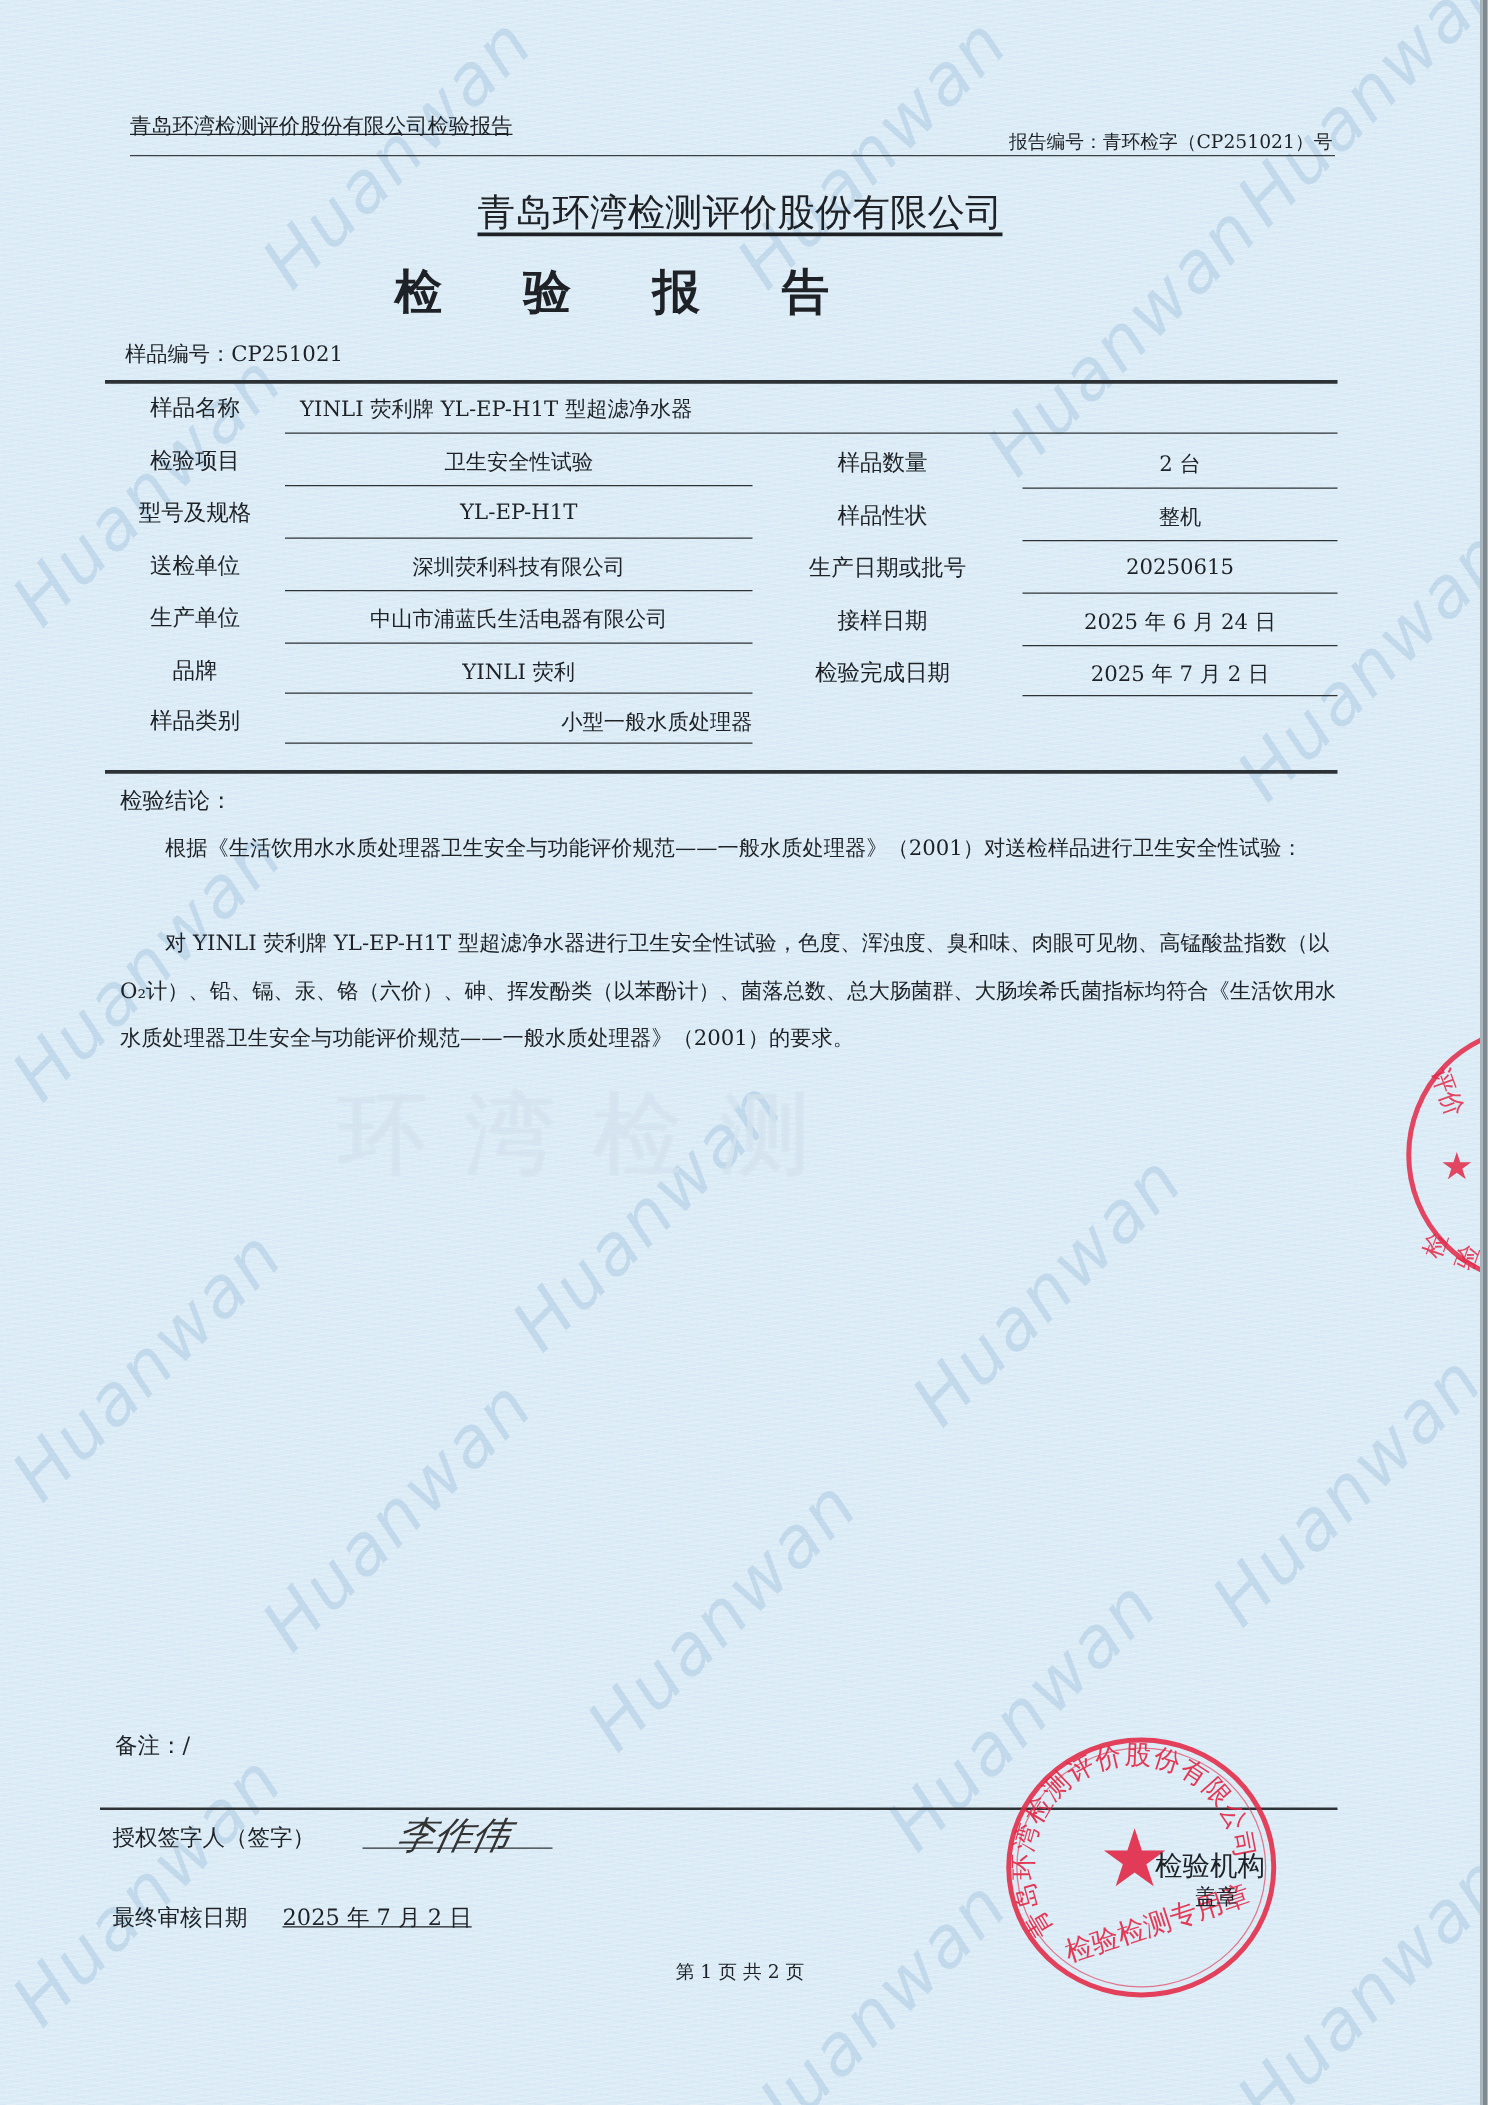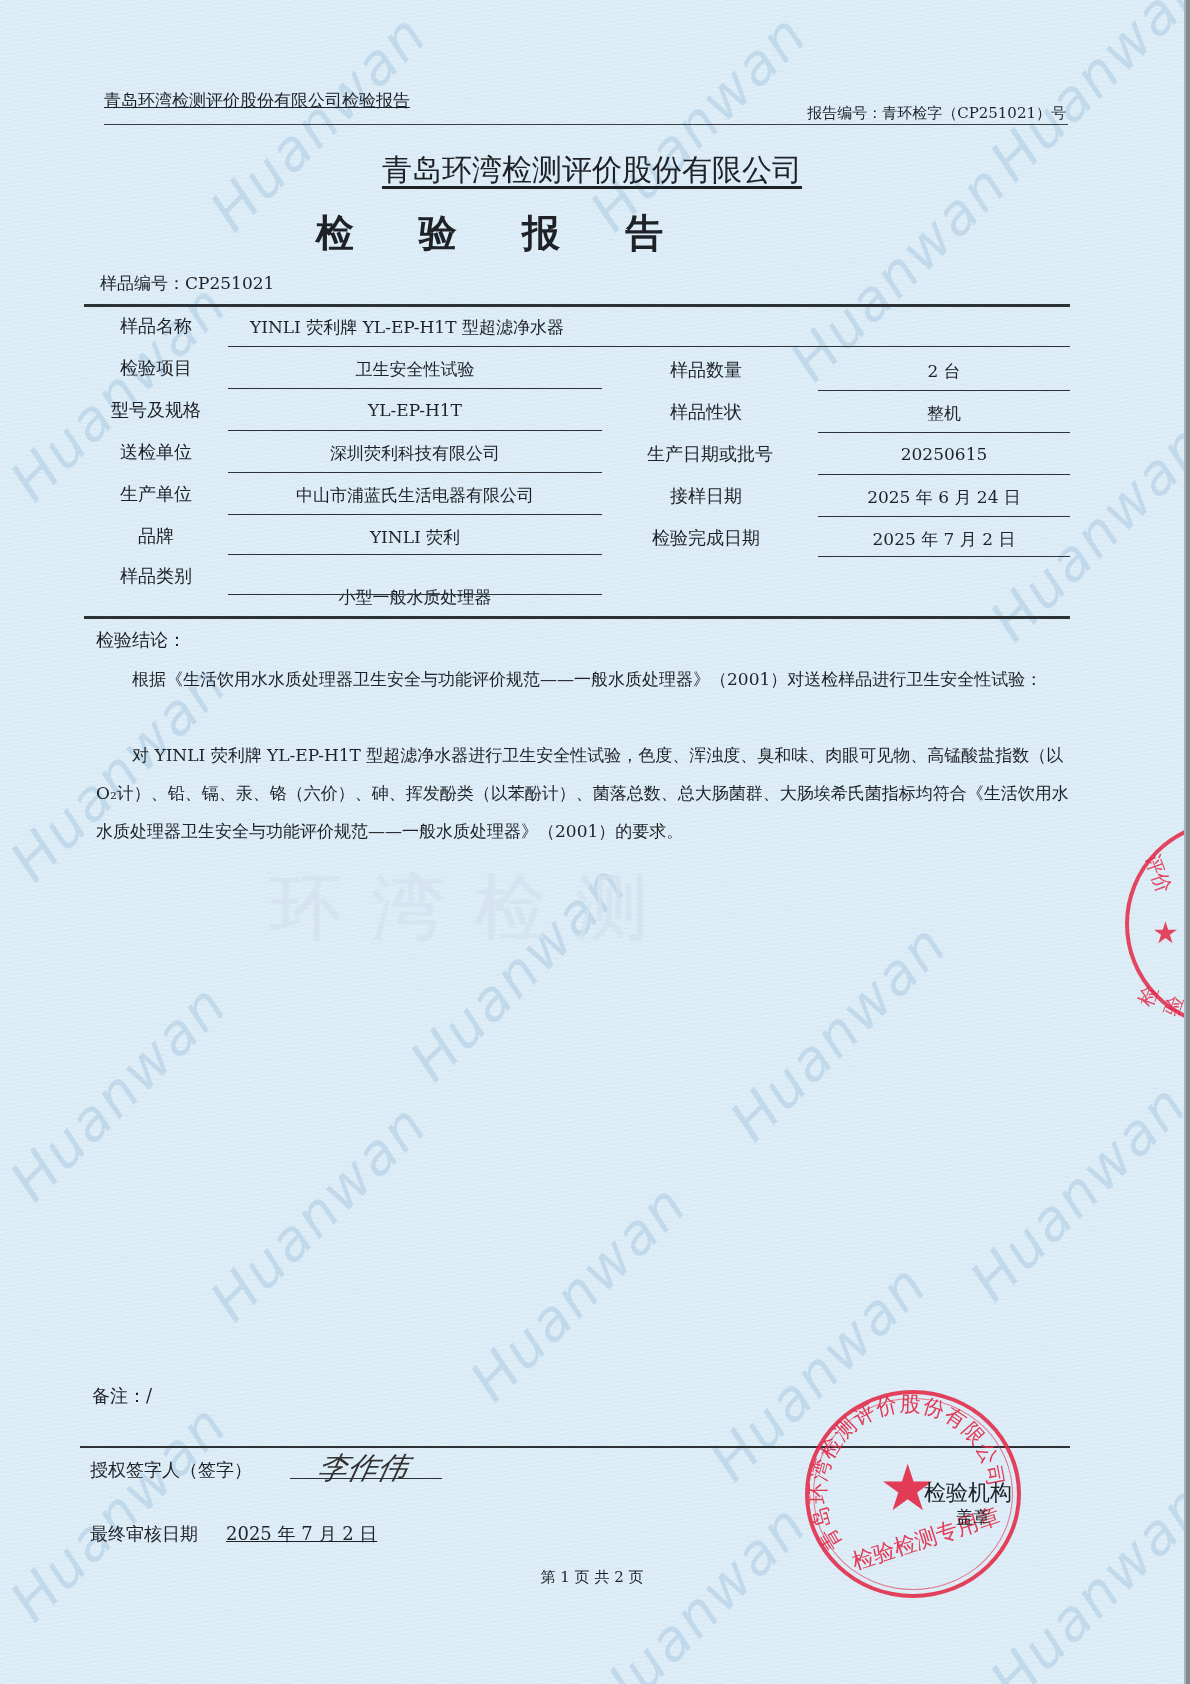--- a/index.html
+++ b/index.html
@@ -90,21 +90,21 @@
   <div class="abs hdr-right">报告编号：青环检字（CP251021）号</div>
   <div class="abs hdr-line"></div>
 
   <div class="abs company"><span>青岛环湾检测评价股份有限公司</span></div>
   <div class="abs title">检 验 报 告</div>
 
   <div class="abs sample-no">样品编号：CP251021</div>
   <div class="abs rule-thick" style="left:84px; top:304px; width:986px;"></div>
 
   <div class="abs lbl" style="left:86px; top:314px;">样品名称</div>
-  <div class="abs val" style="left:250px; top:316px; text-align:left;">YINLI 荧利牌 YL-EP-H1T 型超滤净水器</div>
+  <div class="abs val" style="left:240px; top:316px; text-align:left;">YINLI 荧利牌 YL-EP-H1T 型超滤净水器</div>
   <div class="abs rule-thin" style="left:228px; top:346px; width:842px;"></div>
 
   <div class="abs lbl" style="left:86px; top:356px;">检验项目</div>
   <div class="abs val" style="left:228px; top:358px; width:374px;">卫生安全性试验</div>
   <div class="abs lbl" style="left:636px; top:358px;">样品数量</div>
   <div class="abs val" style="left:818px; top:360px; width:252px;">2 台</div>
   <div class="abs rule-thin" style="left:228px; top:388px; width:374px;"></div>
   <div class="abs rule-thin" style="left:818px; top:390px; width:252px;"></div>
 
   <div class="abs lbl" style="left:86px; top:398px;">型号及规格</div>
@@ -129,21 +129,21 @@
   <div class="abs rule-thin" style="left:818px; top:516px; width:252px;"></div>
 
   <div class="abs lbl" style="left:86px; top:524px;">品牌</div>
   <div class="abs val" style="left:228px; top:526px; width:374px;">YINLI 荧利</div>
   <div class="abs lbl" style="left:630px; top:526px; width:152px;">检验完成日期</div>
   <div class="abs val" style="left:818px; top:528px; width:252px;">2025 年 7 月 2 日</div>
   <div class="abs rule-thin" style="left:228px; top:554px; width:374px;"></div>
   <div class="abs rule-thin" style="left:818px; top:556px; width:252px;"></div>
 
   <div class="abs lbl" style="left:86px; top:564px;">样品类别</div>
-  <div class="abs val" style="left:228px; top:586px; width:374px;">小型一般水质处理器</div>
+  <div class="abs val" style="left:228px; top:566px; width:374px;text-align:right;">小型一般水质处理器</div>
   <div class="abs rule-thin" style="left:228px; top:594px; width:374px;"></div>
 
   <div class="abs rule-thick" style="left:84px; top:616px; width:986px;"></div>
 
   <div class="abs" style="left:96px; top:628px; font-size:18px;">检验结论：</div>
   <div class="abs para indent" style="top:660px;">根据《生活饮用水水质处理器卫生安全与功能评价规范——一般水质处理器》（2001）对送检样品进行卫生安全性试验：</div>
   <div class="abs para indent" style="top:736px;">对 YINLI 荧利牌 YL-EP-H1T 型超滤净水器进行卫生安全性试验，色度、浑浊度、臭和味、肉眼可见物、高锰酸盐指数（以 O₂计）、铅、镉、汞、铬（六价）、砷、挥发酚类（以苯酚计）、菌落总数、总大肠菌群、大肠埃希氏菌指标均符合《生活饮用水水质处理器卫生安全与功能评价规范——一般水质处理器》（2001）的要求。</div>
 
   <div class="abs" style="left:92px; top:1384px; font-size:18px;">备注：/</div>
   <div class="abs rule-thin" style="left:80px; top:1446px; width:990px; height:2px;"></div>

